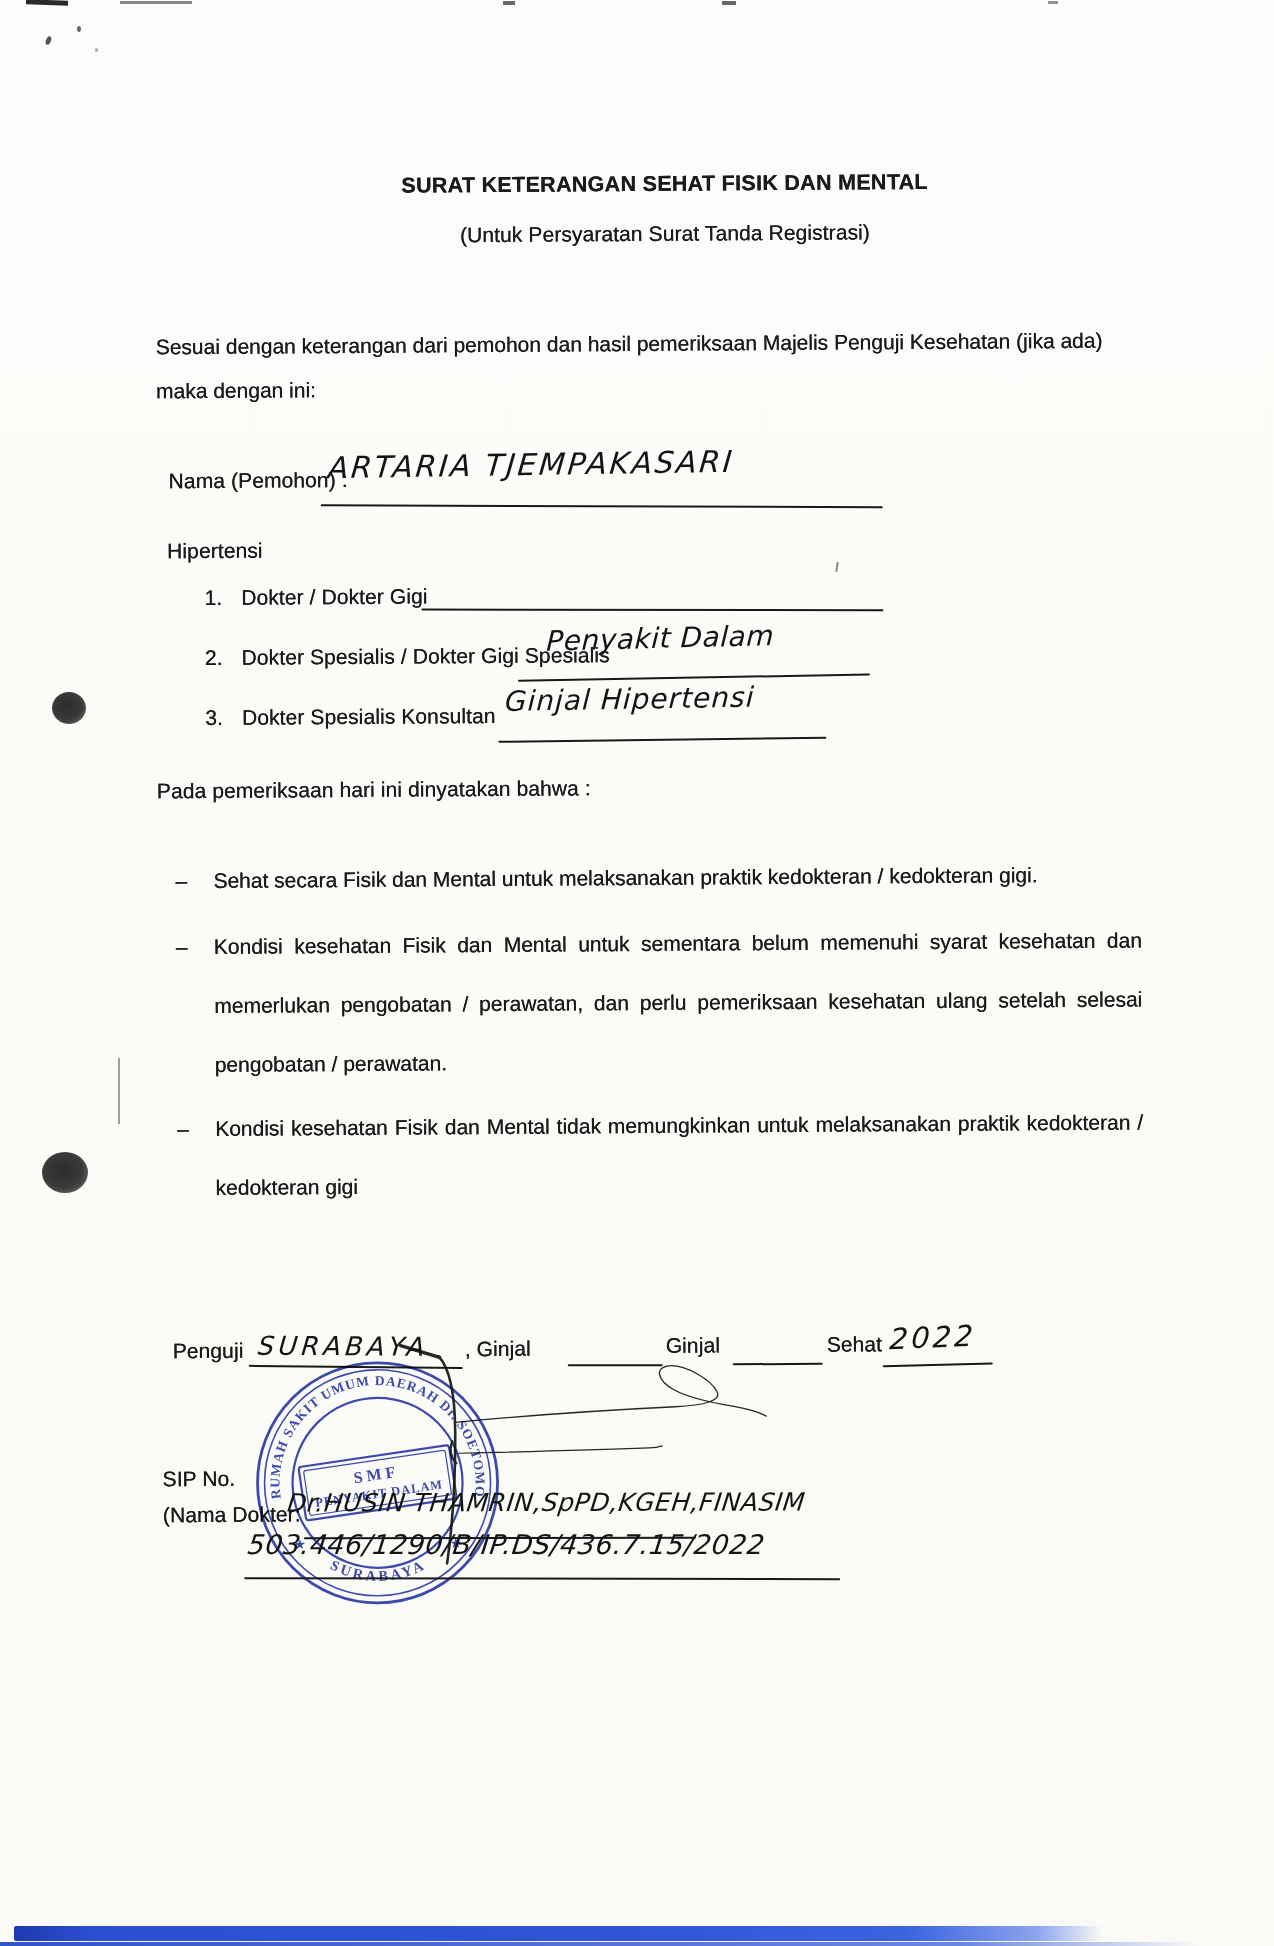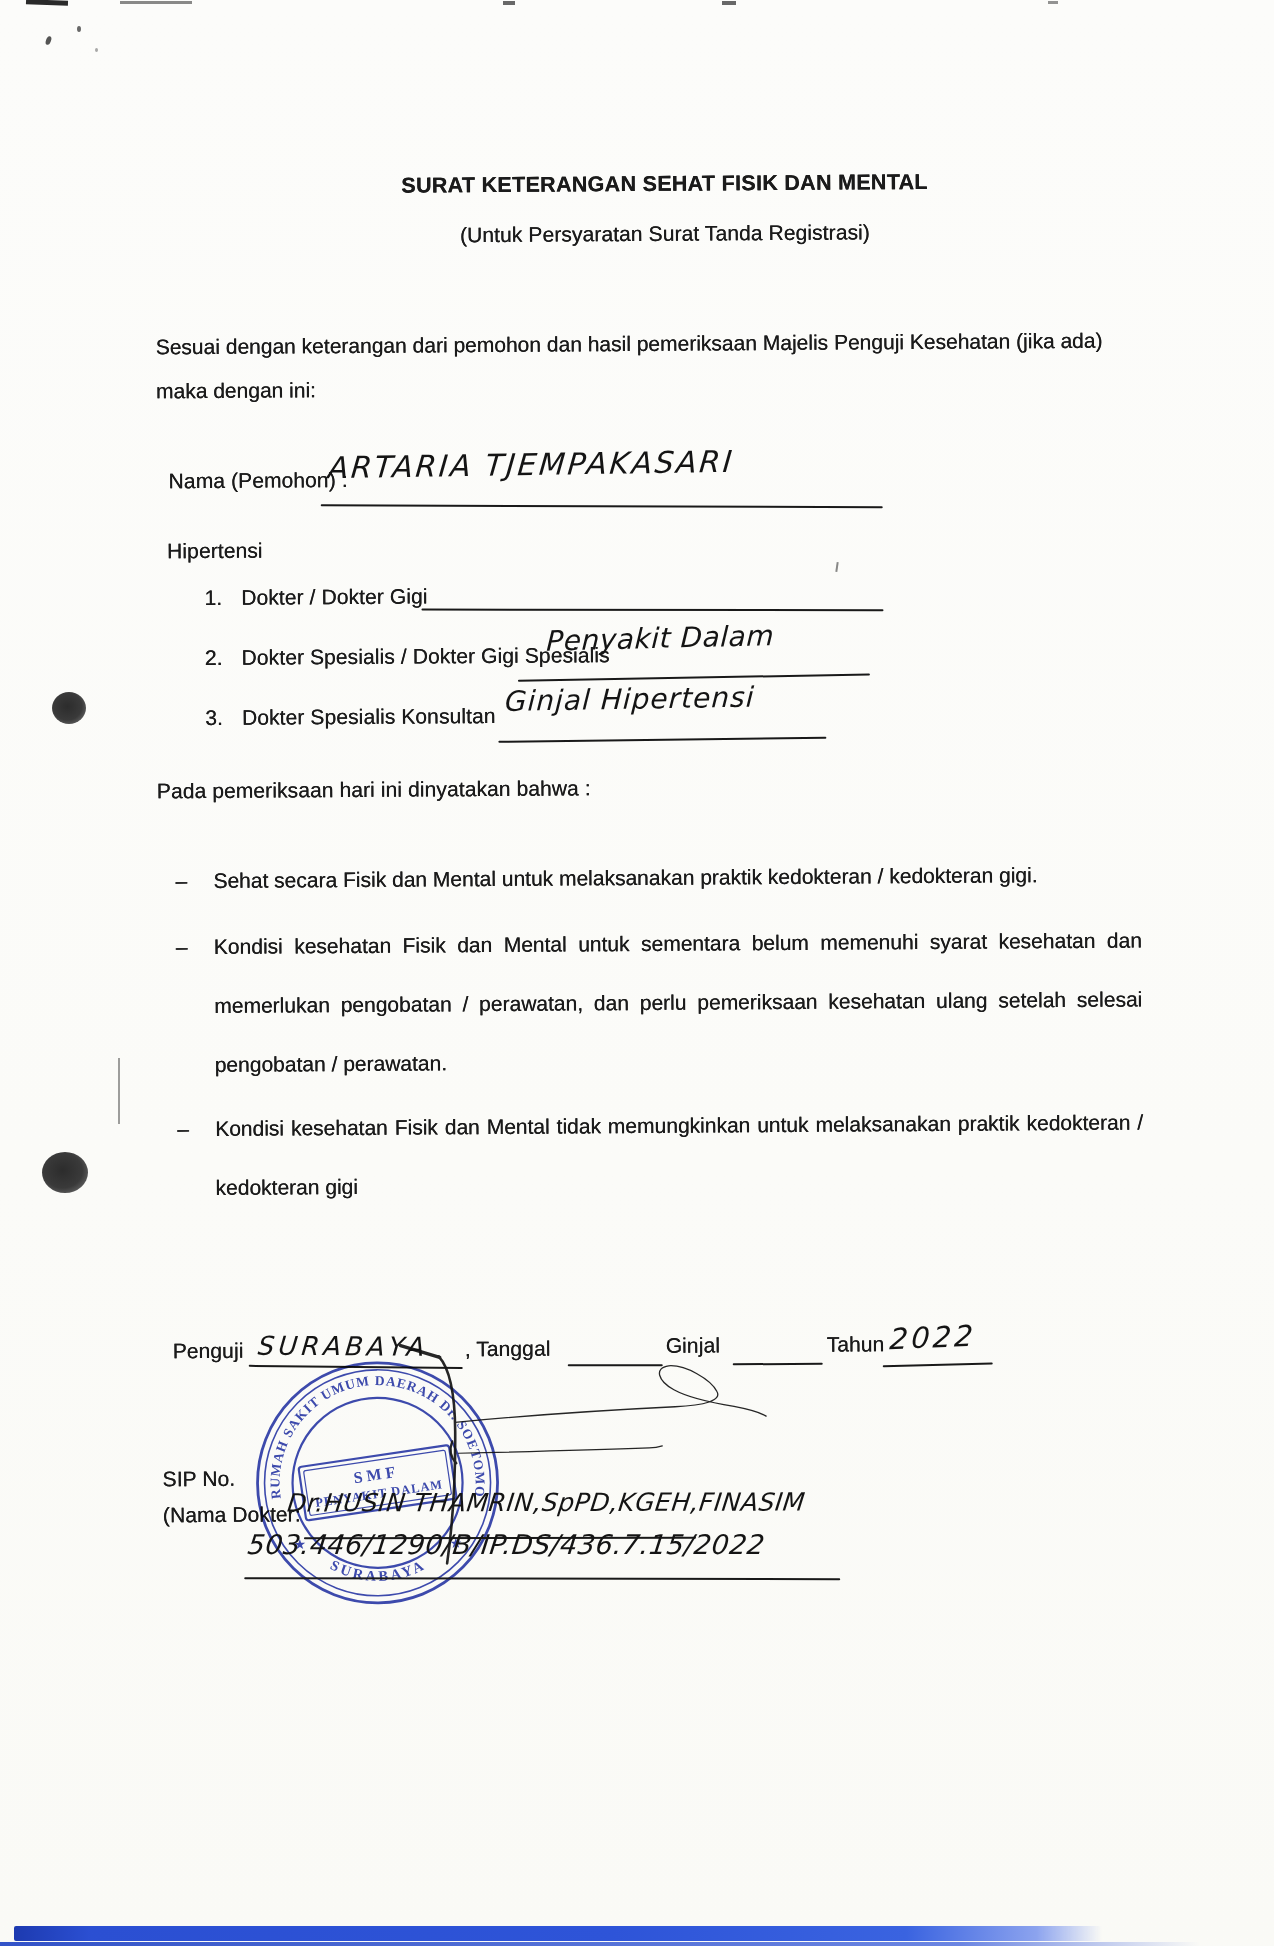--- a/index.html
+++ b/index.html
@@ -101,25 +101,25 @@
       <span class="stext">Kondisi kesehatan Fisik dan Mental untuk sementara belum memenuhi syarat kesehatan dan memerlukan pengobatan / perawatan, dan perlu pemeriksaan kesehatan ulang setelah selesai pengobatan / perawatan.</span>
     </div>
     <div class="abs statement" style="top:1096px;">
       <span class="marker">–</span>
       <span class="stext">Kondisi kesehatan Fisik dan Mental tidak memungkinkan untuk melaksanakan praktik kedokteran / kedokteran gigi</span>
     </div>
 
     <div class="abs print" style="top:1336px;left:170px;">Penguji</div>
     <div class="abs hw hw-tempat">SURABAYA</div>
     <div class="uline" style="top:1364px;left:246px;width:214px;transform:rotate(1deg);"></div>
-    <div class="abs print" style="top:1336px;left:462px;">, Tanggal</div>
+    <div class="abs print" style="top:1336px;left:462px;">, Ginjal</div>
     <div class="uline" style="top:1364px;left:565px;width:95px;transform:rotate(.4deg);"></div>
     <div class="abs print" style="top:1334px;left:663px;">Ginjal</div>
     <div class="uline" style="top:1364px;left:730px;width:90px;"></div>
-    <div class="abs print" style="top:1334px;left:824px;">Tahun</div>
+    <div class="abs print" style="top:1334px;left:824px;">Sehat</div>
     <div class="abs hw hw-tahun">2022</div>
     <div class="uline" style="top:1366px;left:880px;width:110px;transform:rotate(-1deg);"></div>
 
     <div class="stamp-wrap">
       <svg width="262" height="262" viewBox="0 0 262 262">
         <g fill="none" stroke="#3240a8">
           <circle cx="131" cy="131" r="120" stroke-width="2.8"></circle>
           <circle cx="131" cy="131" r="113" stroke-width="1.6"></circle>
           <circle cx="131" cy="131" r="85" stroke-width="2.2"></circle>
           <g transform="rotate(-8 131 131)">

